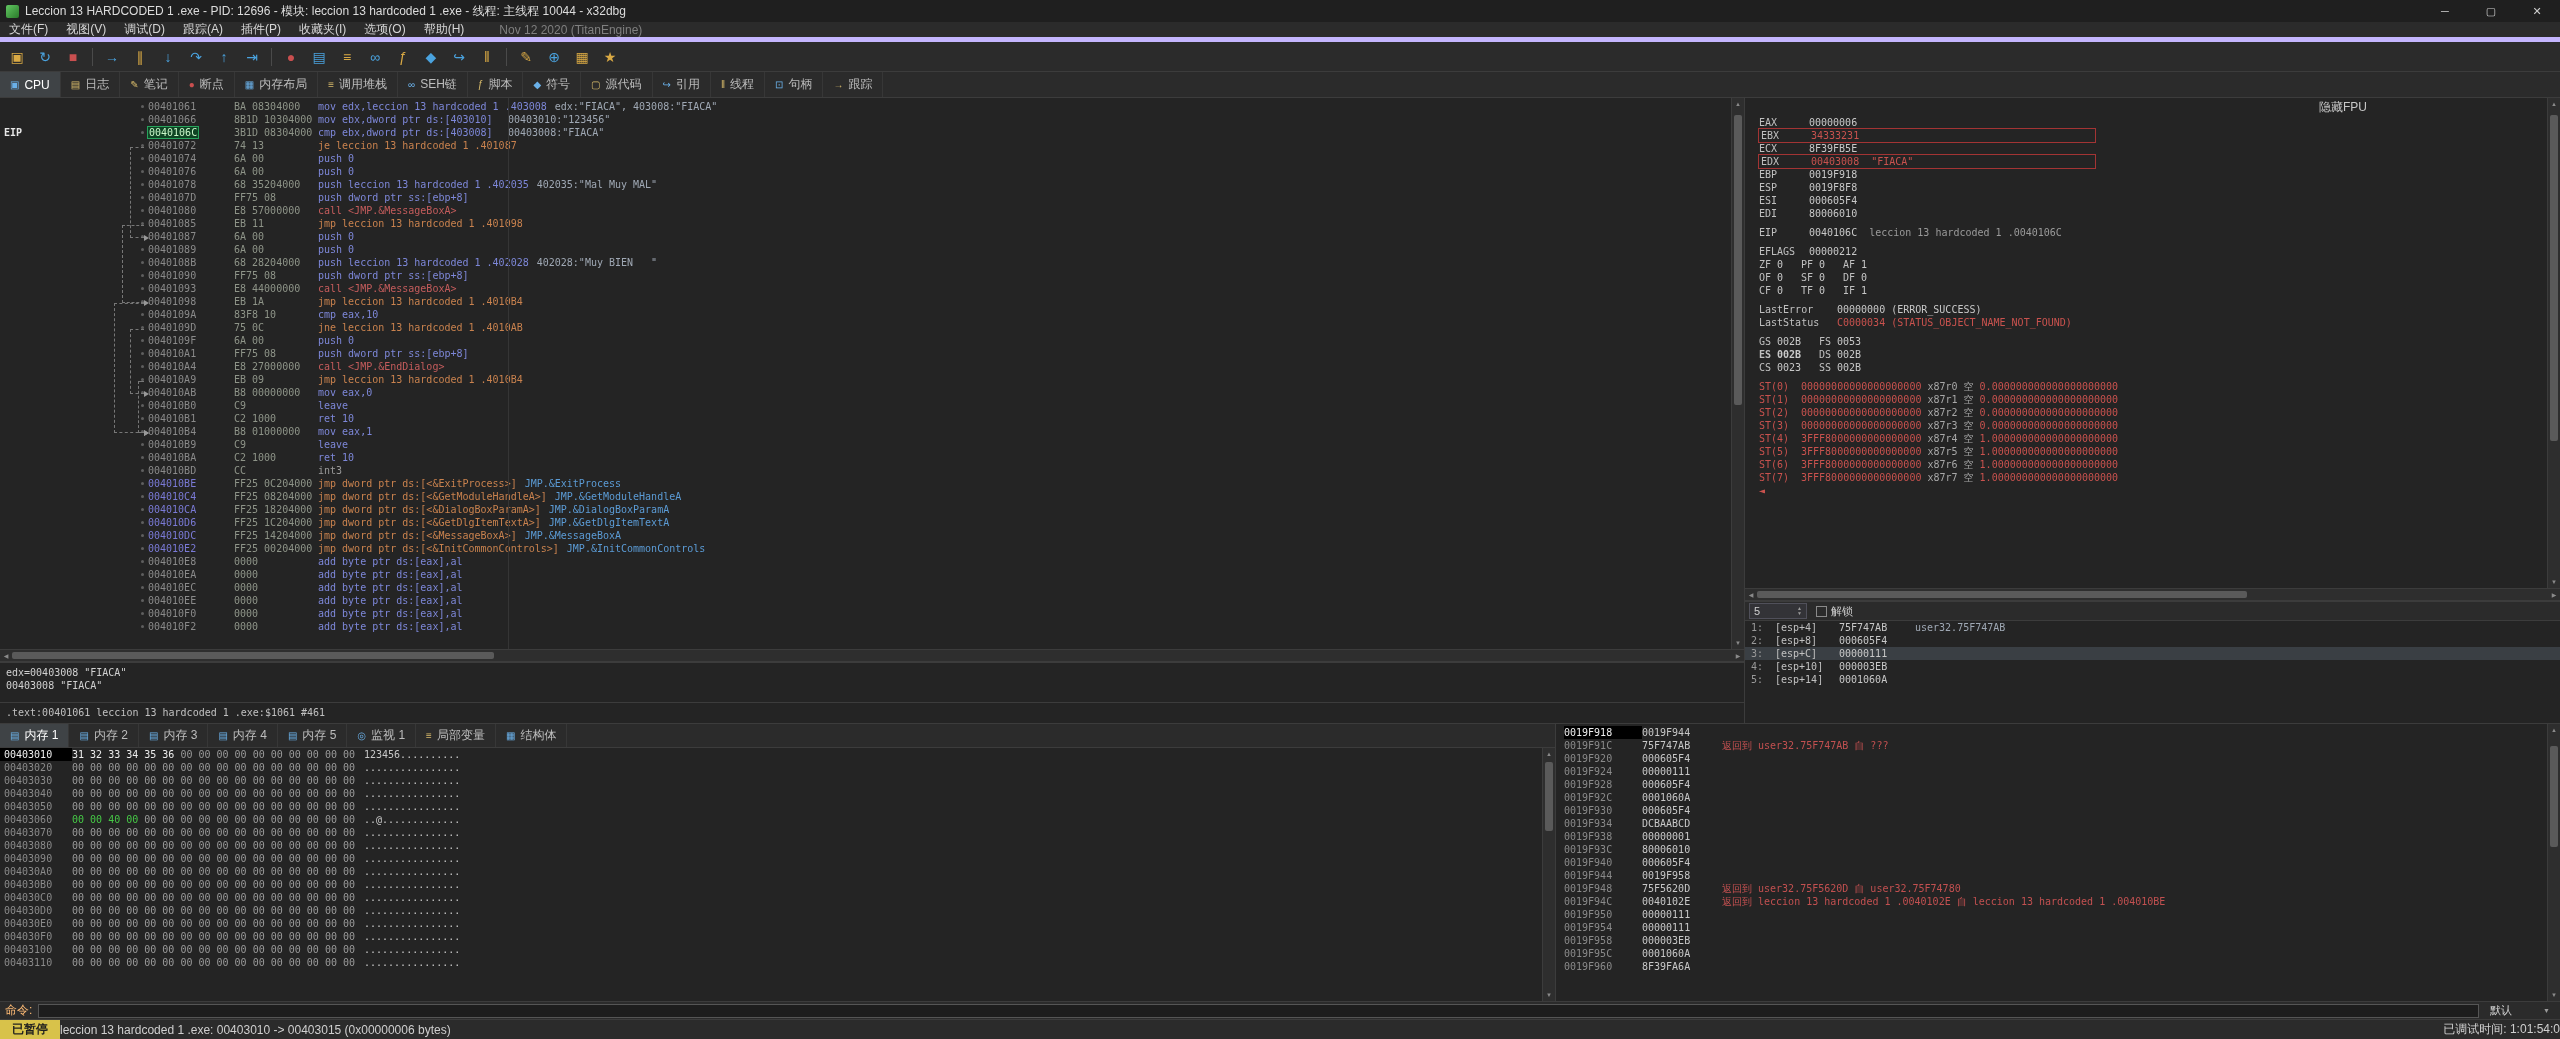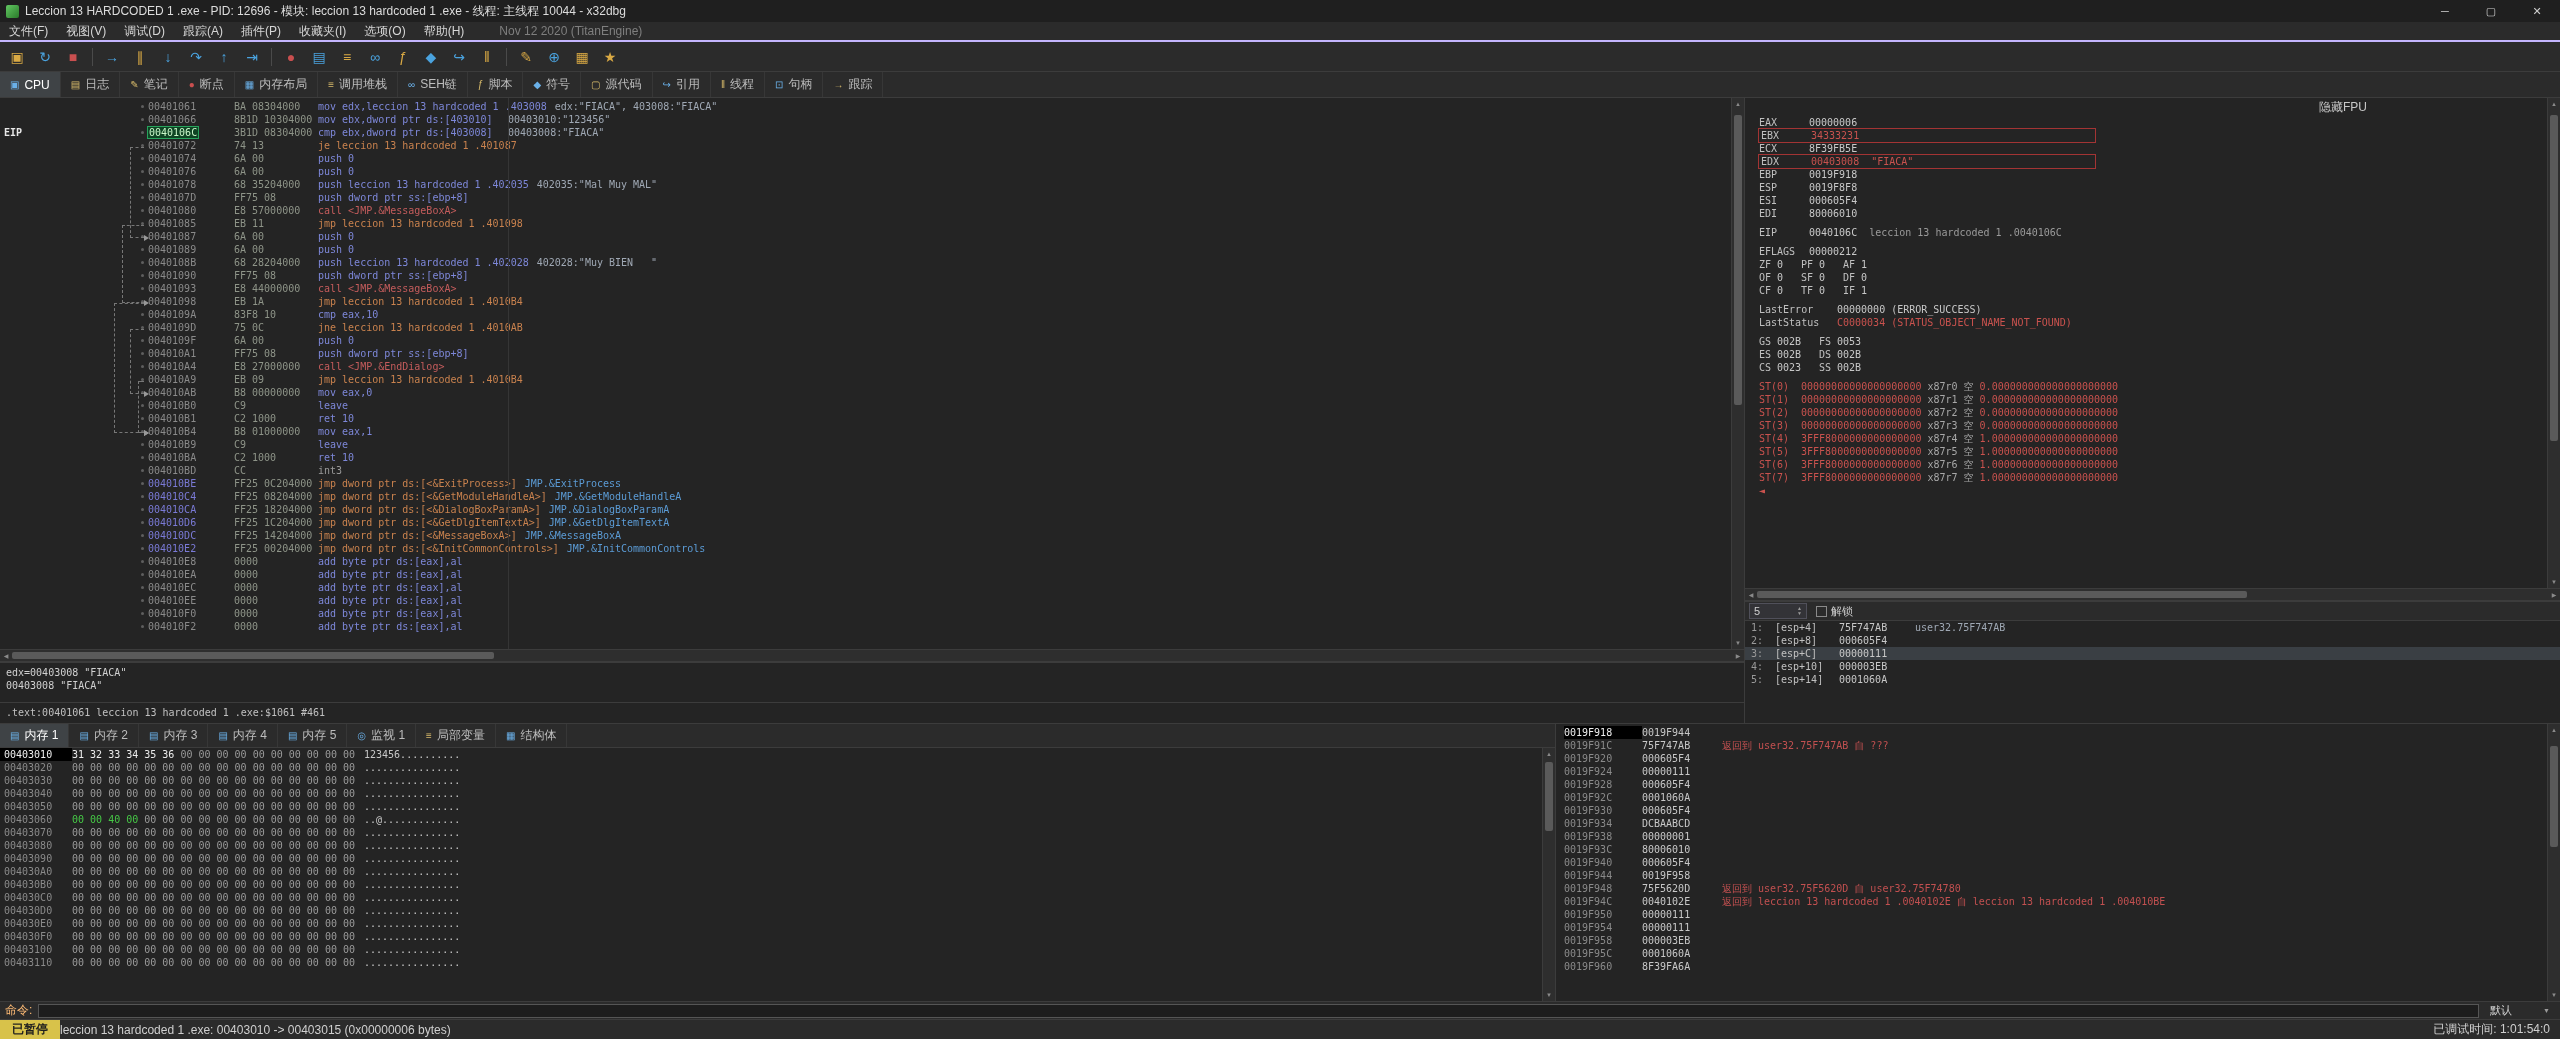--- a/index.html
+++ b/index.html
@@ -8,21 +8,21 @@
 .app{display:flex;flex-direction:column;width:2560px;height:1039px;background:#252526}
 
 
 .titlebar{height:22px;background:#1f1f1f;display:flex;align-items:center;padding-left:6px;gap:6px;flex:0 0 auto}
 .title-icon{width:13px;height:13px;border-radius:2px;background:linear-gradient(135deg,#62c862,#2a7a2a);flex:0 0 auto}
 .title-text{font-size:12px;color:#dcdcdc;white-space:nowrap}
 .win-controls{margin-left:auto;display:flex;height:100%}
 .win-btn{width:46px;height:100%;display:flex;align-items:center;justify-content:center;color:#cfcfcf;font-size:11px}
 
 
-.menubar{height:20px;background:#2b2b2b;display:flex;align-items:center;border-bottom:2px solid #c4b5fd;flex:0 0 auto}
+.menubar{height:20px;background:#2b2b2b;display:flex;align-items:center;border-bottom:5px solid #c4b5fd;flex:0 0 auto}
 .menu-item{padding:0 9px;font-size:12px;color:#d6d6d6;height:100%;display:flex;align-items:center}
 .menu-right{margin-left:26px;color:#7f7f7f;font-size:12px}
 
 
 .toolbar{height:30px;background:#2b2b2b;border-bottom:1px solid #3c3c3c;display:flex;align-items:center;padding-left:4px;gap:2px;flex:0 0 auto}
 .tb-btn{width:26px;height:24px;display:flex;align-items:center;justify-content:center;border-radius:2px}
 .tb-glyph{font-size:14px;line-height:1}
 .tb-sep{width:1px;height:18px;background:#4a4a4a;margin:0 4px}
 
 
@@ -136,21 +136,21 @@
 .sc.red{color:#c25050}
 
 
 .cmdbar{height:18px;background:#2b2b2b;border-top:1px solid #3c3c3c;display:flex;align-items:center;gap:6px;padding:0 5px;font-size:12px;flex:0 0 auto}
 .cmd-label{color:#fdba74}
 .cmd-input{flex:1;height:14px;background:#1d1d1d;border:1px solid #555;color:#d0d0d0;font-family:"DejaVu Sans Mono",monospace;font-size:10px;padding:0 4px;outline:none}
 .profile{width:70px;height:14px;display:flex;align-items:center;padding:0 5px;font-size:11px;color:#d0d0d0;background:#2b2b2b}
 .statusbar{height:20px;background:#2b2b2b;border-top:1px solid #3c3c3c;display:flex;align-items:center;font-size:12px;flex:0 0 auto}
 .paused-badge{background:#d8c24a;color:#1f1f1f;height:100%;display:flex;align-items:center;padding:0 12px;font-weight:bold}
 .status-msg{padding-left:0;color:#cfcfcf}
-.status-time{margin-left:auto;padding-right:10px;color:#cfcfcf}
+.status-time{margin-left:auto;color:#cfcfcf}
 </style>
 </head>
 <body>
 
 <div class="app">
 
   <div class="titlebar">
     <div class="title-icon"></div>
     <div class="title-text">Leccion 13 HARDCODED 1 .exe - PID: 12696 - 模块: leccion 13 hardcoded 1 .exe - 线程: 主线程 10044 - x32dbg</div>
     <div class="win-controls">
@@ -398,21 +398,21 @@
             <div class="rgap"></div>
             <div class="rl"><span class="rn">EFLAGS</span><span class="rv">00000212</span></div>
             <div class="rl"><span class="fitem" style="display: inline-block; width: 42px;"><span class="fn">ZF </span><span class="fv">0</span></span><span class="fitem" style="display: inline-block; width: 42px;"><span class="fn">PF </span><span class="fv">0</span></span><span class="fitem" style="display: inline-block; width: 42px;"><span class="fn">AF </span><span class="fv red">1</span></span></div>
             <div class="rl"><span class="fitem" style="display: inline-block; width: 42px;"><span class="fn">OF </span><span class="fv">0</span></span><span class="fitem" style="display: inline-block; width: 42px;"><span class="fn">SF </span><span class="fv">0</span></span><span class="fitem" style="display: inline-block; width: 42px;"><span class="fn">DF </span><span class="fv">0</span></span></div>
             <div class="rl"><span class="fitem" style="display: inline-block; width: 42px;"><span class="fn">CF </span><span class="fv">0</span></span><span class="fitem" style="display: inline-block; width: 42px;"><span class="fn">TF </span><span class="fv">0</span></span><span class="fitem" style="display: inline-block; width: 42px;"><span class="fn">IF </span><span class="fv red">1</span></span></div>
             <div class="rgap"></div>
             <div class="rl"><span class="rn wide">LastError</span><span class="rv">00000000 (ERROR_SUCCESS)</span></div>
             <div class="rl"><span class="rn wide">LastStatus</span><span class="rv red">C0000034 (STATUS_OBJECT_NAME_NOT_FOUND)</span></div>
             <div class="rgap"></div>
             <div class="rl"><span class="fitem" style="display: inline-block; width: 60px;"><span class="fn">GS </span><span class="fv">002B</span></span><span class="fitem" style="display: inline-block; width: 60px;"><span class="fn">FS </span><span class="fv blue">0053</span></span></div>
-            <div class="rl"><span class="fitem" style="display: inline-block; width: 60px;"><span class="fn">ES </span><span class="fv">002B</span></span><span class="fitem" style="display: inline-block; width: 60px;"><span class="fn">DS </span><span class="fv">002B</span></span></div>
+            <div class="rl"><span class="fitem" style="display: inline-block; width: 60px; font-weight: bold;"><span class="fn">ES </span><span class="fv">002B</span></span><span class="fitem" style="display: inline-block; width: 60px;"><span class="fn">DS </span><span class="fv">002B</span></span></div>
             <div class="rl"><span class="fitem" style="display: inline-block; width: 60px;"><span class="fn">CS </span><span class="fv blue">0023</span></span><span class="fitem" style="display: inline-block; width: 60px;"><span class="fn">SS </span><span class="fv">002B</span></span></div>
             <div class="rgap"></div>
             <div class="rl"><span class="stn">ST(0)</span><span class="stv red"> 00000000000000000000 </span><span class="stm">x87r0 空</span><span class="std red"> 0.000000000000000000000</span></div>
             <div class="rl"><span class="stn">ST(1)</span><span class="stv red"> 00000000000000000000 </span><span class="stm">x87r1 空</span><span class="std red"> 0.000000000000000000000</span></div>
             <div class="rl"><span class="stn">ST(2)</span><span class="stv red"> 00000000000000000000 </span><span class="stm">x87r2 空</span><span class="std red"> 0.000000000000000000000</span></div>
             <div class="rl"><span class="stn">ST(3)</span><span class="stv red"> 00000000000000000000 </span><span class="stm">x87r3 空</span><span class="std red"> 0.000000000000000000000</span></div>
             <div class="rl"><span class="stn">ST(4)</span><span class="stv red"> 3FFF8000000000000000 </span><span class="stm">x87r4 空</span><span class="std red"> 1.000000000000000000000</span></div>
             <div class="rl"><span class="stn">ST(5)</span><span class="stv red"> 3FFF8000000000000000 </span><span class="stm">x87r5 空</span><span class="std red"> 1.000000000000000000000</span></div>
             <div class="rl"><span class="stn">ST(6)</span><span class="stv red"> 3FFF8000000000000000 </span><span class="stm">x87r6 空</span><span class="std red"> 1.000000000000000000000</span></div>
             <div class="rl"><span class="stn">ST(7)</span><span class="stv red"> 3FFF8000000000000000 </span><span class="stm">x87r7 空</span><span class="std red"> 1.000000000000000000000</span></div>

